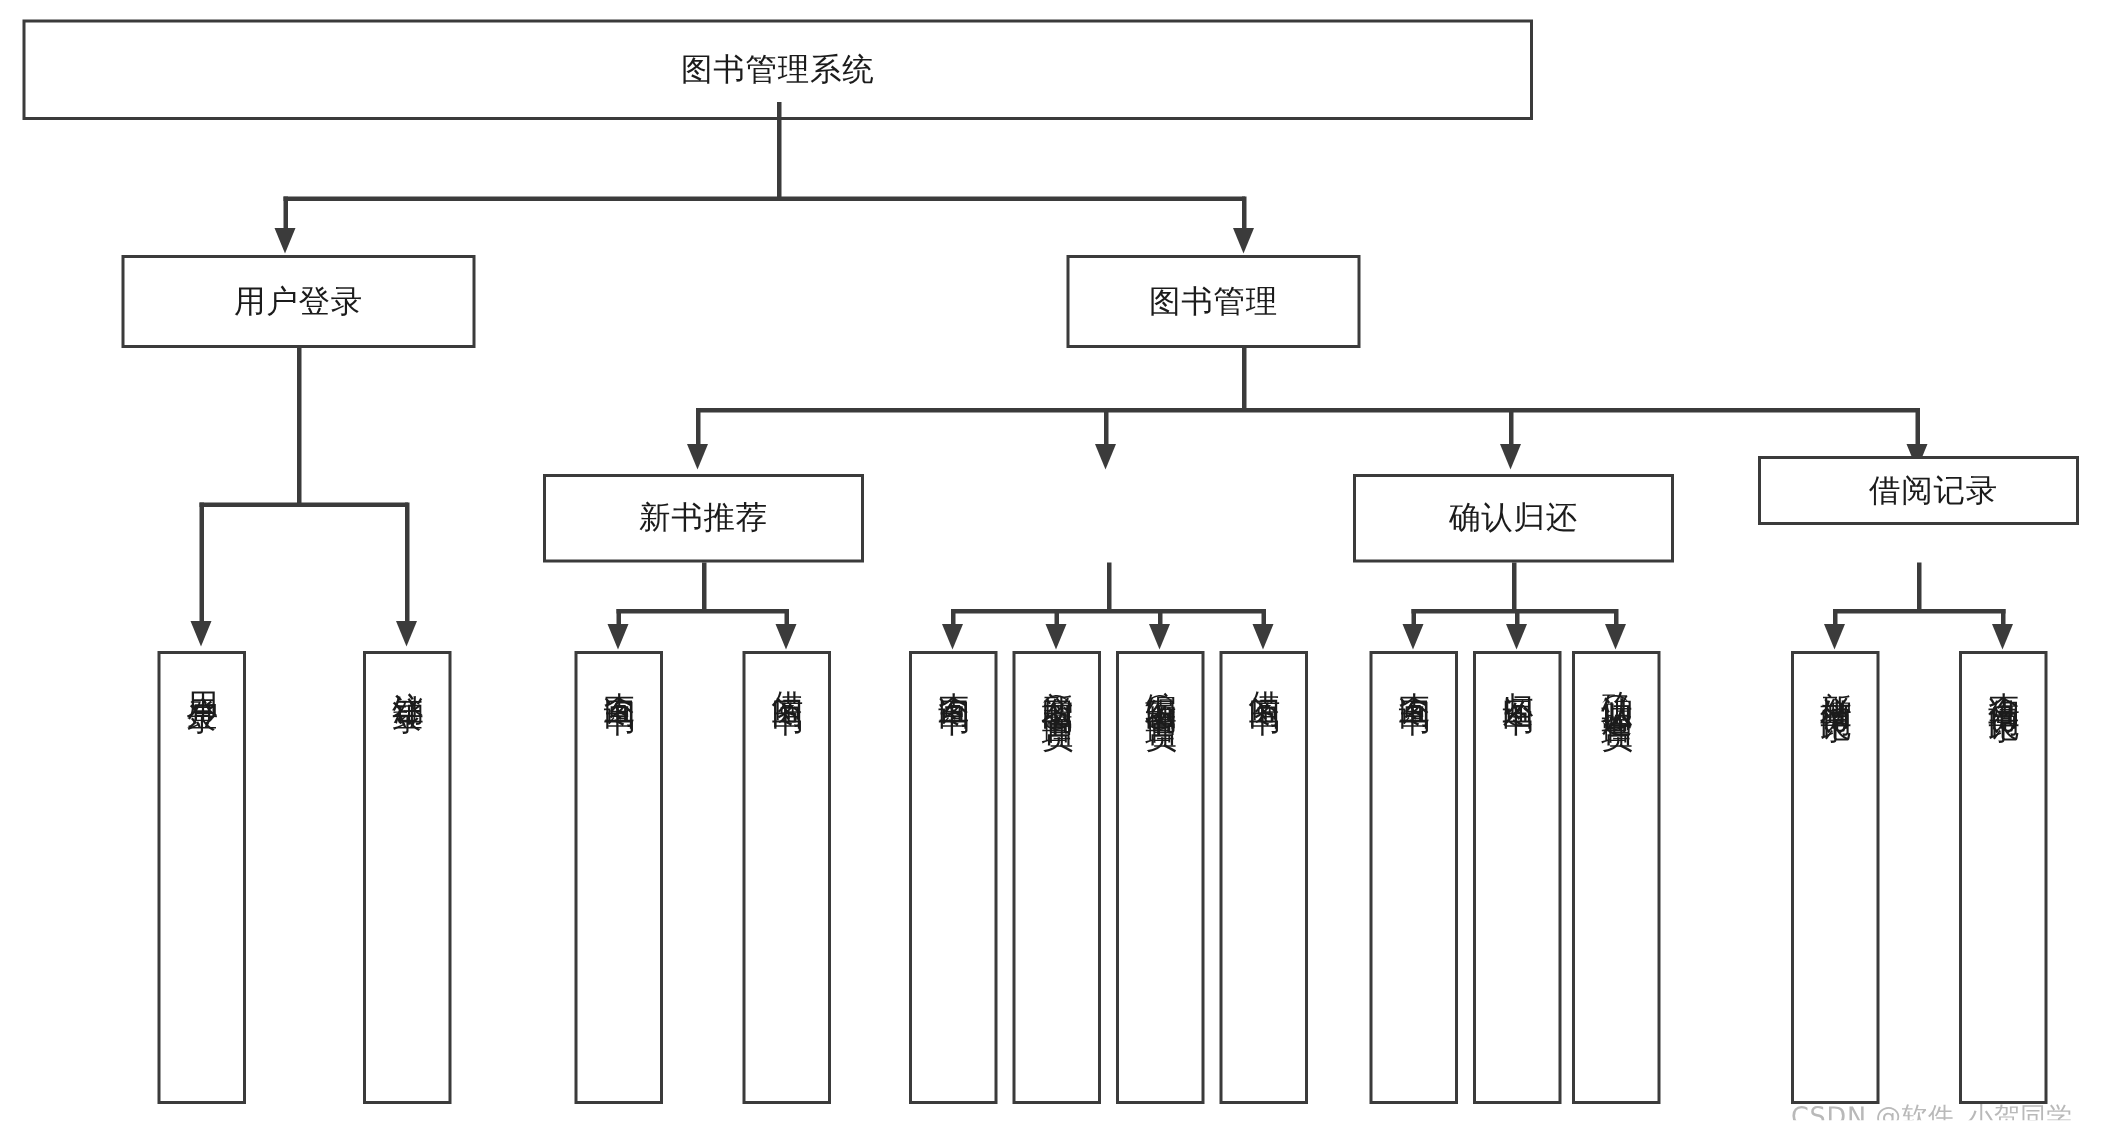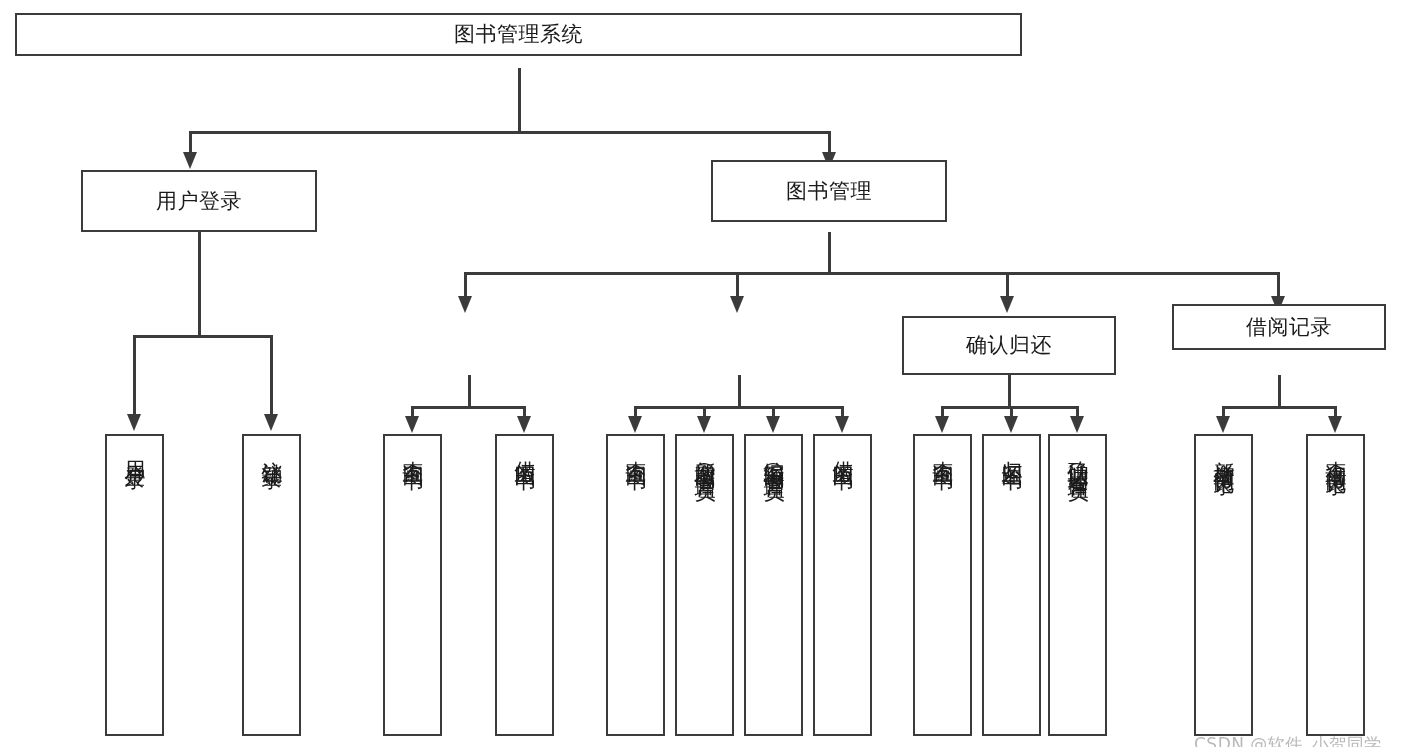--- a/index.html
+++ b/index.html
@@ -63,39 +63,39 @@
     color: #b9b9b9;
     white-space: nowrap;
     letter-spacing: 0.5px;
   }
 </style>
 </head>
 <body>
 
 <div id="canvas">
 
-  <div class="node" style="left:15px; top:13px; width:1007px; height:43px;">
+  <div class="node" style="left:15px; top:13px; width:1007px; height:67px;">
     <span class="node-label">图书管理系统</span>
   </div>
 
   <div class="ln v" style="left:518px; top:68px; height:64px;"></div>
 
   <div class="ln h" style="left:189px; top:131px; width:641px;"></div>
 
   <div class="ln v" style="left:189px; top:131px; height:24px;"></div>
   <div class="arrow" style="left:183px; top:152px;"></div>
 
   <div class="ln v" style="left:828px; top:131px; height:24px;"></div>
   <div class="arrow" style="left:822px; top:152px;"></div>
 
   <div class="node" style="left:81px; top:170px; width:236px; height:62px;">
     <span class="node-label">用户登录</span>
   </div>
 
-  <div class="node" style="left:711px; top:160px; width:236px; height:62px;">
+  <div class="node" style="left:711px; top:170px; width:196px; height:62px;">
     <span class="node-label">图书管理</span>
   </div>
 
   <div class="ln v" style="left:198px; top:232px; height:104px;"></div>
   <div class="ln h" style="left:133px; top:335px; width:139px;"></div>
   <div class="ln v" style="left:133px; top:335px; height:81px;"></div>
   <div class="arrow" style="left:127px; top:414px;"></div>
   <div class="ln v" style="left:270px; top:335px; height:81px;"></div>
   <div class="arrow" style="left:264px; top:414px;"></div>
 
@@ -107,20 +107,23 @@
 
   <div class="ln v" style="left:736px; top:272px; height:26px;"></div>
   <div class="arrow" style="left:730px; top:296px;"></div>
 
   <div class="ln v" style="left:1006px; top:272px; height:26px;"></div>
   <div class="arrow" style="left:1000px; top:296px;"></div>
 
   <div class="ln v" style="left:1277px; top:272px; height:26px;"></div>
   <div class="arrow" style="left:1271px; top:296px;"></div>
 
+  <div class="node" style="left:362px; top:316px; width:214px; height:59px;">
+    <span class="node-label">新书推荐</span>
+  </div>
 
 
   <div class="node" style="left:902px; top:316px; width:214px; height:59px;">
     <span class="node-label">确认归还</span>
   </div>
 
   <div class="node" style="left:1172px; top:304px; width:214px; height:46px;padding-left:20px;">
     <span class="node-label">借阅记录</span>
   </div>
 

